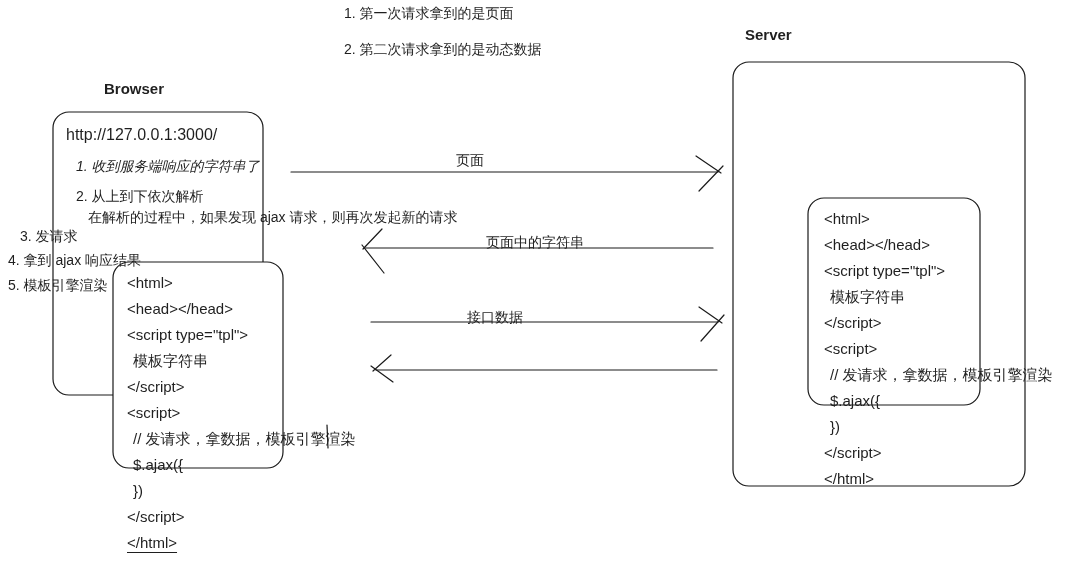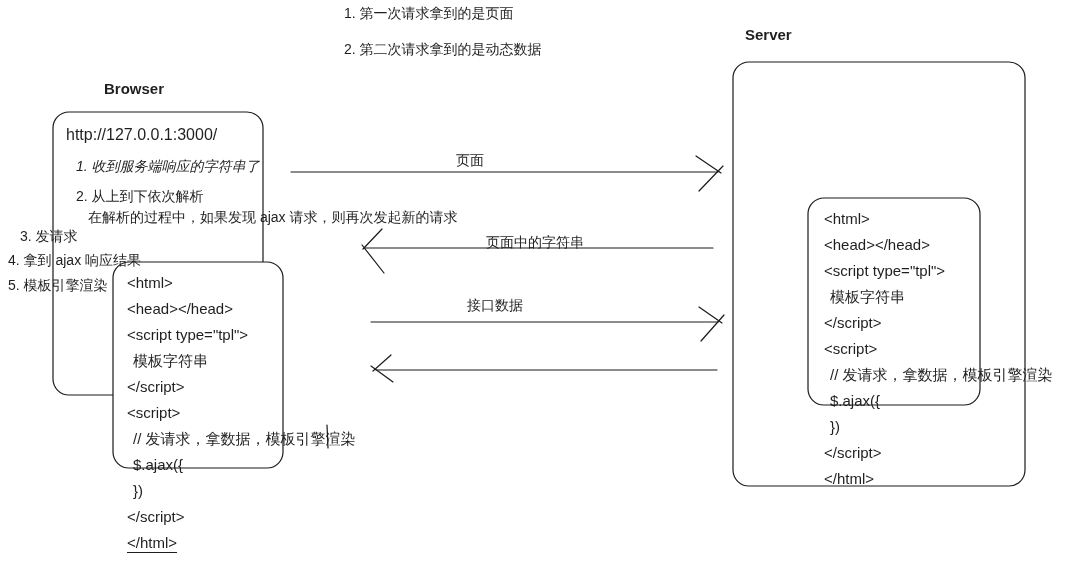--- a/index.html
+++ b/index.html
@@ -79,15 +79,15 @@
     <div class="cl">&lt;script&gt;</div>
     <div class="cl ind">// 发请求，拿数据，模板引擎渲染</div>
     <div class="cl ind">$.ajax({</div>
     <div class="cl ind">})</div>
     <div class="cl">&lt;/script&gt;</div>
     <div class="cl">&lt;/html&gt;</div>
   </div>
 
   <div class="t" style="left:456px;top:152px;">页面</div>
   <div class="t" style="left:486px;top:234px;">页面中的字符串</div>
-  <div class="t" style="left:467px;top:297px;text-align:right;">接口数据</div>
+  <div class="t" style="left:467px;top:309px;text-align:right;">接口数据</div>
 
 </div>
 
 </body></html>

